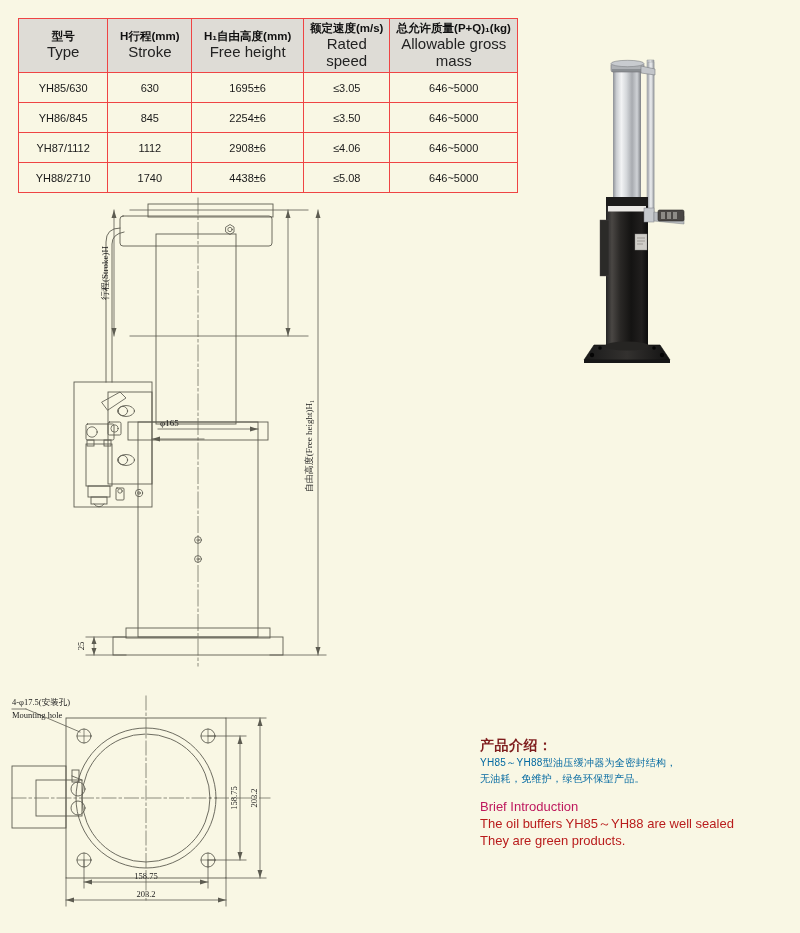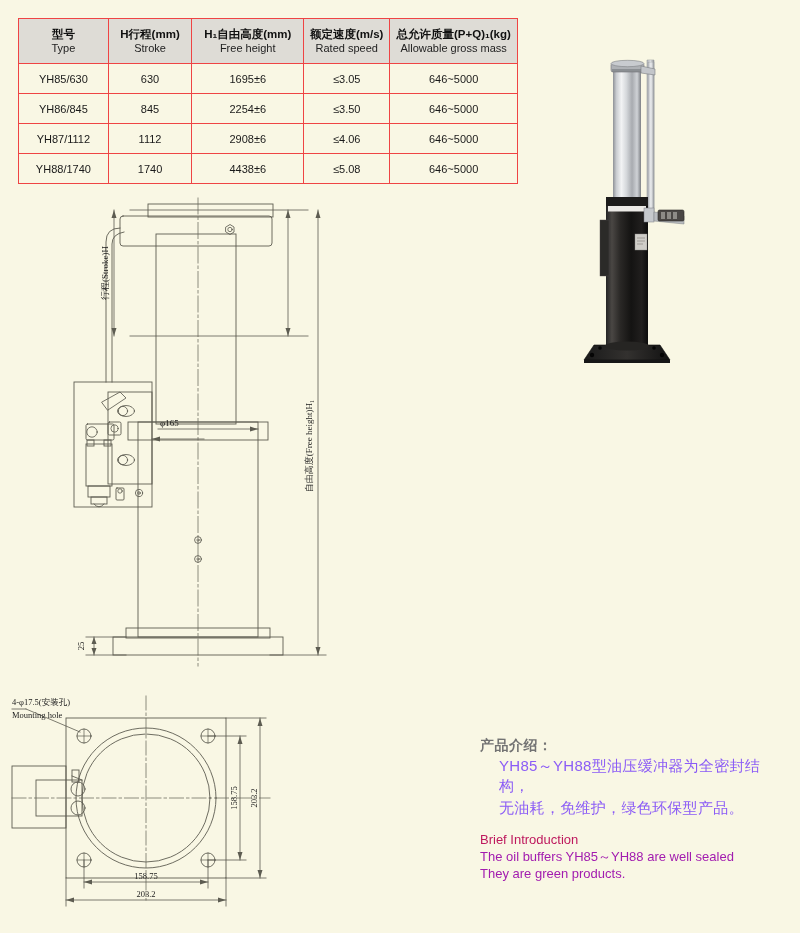--- a/index.html
+++ b/index.html
@@ -30,21 +30,21 @@
     padding:0;
   }
   table.spec thead th{
     background:#dedcd6;
     height:38px;
     font-weight:normal;
     line-height:1.12;
     padding:3px 2px;
   }
   .th-cn{font-size:11.5px;font-weight:bold;color:#101010;letter-spacing:0px;display:block;}
-  .th-en{font-size:11px;color:#222;display:block;margin-top:1px;}
+  .th-en{font-size:15px;color:#222;display:block;margin-top:1px;}
   table.spec tbody td{
     height:29px;
     font-size:11px;
     color:#1a1a1a;
   }
   .c0{width:88px}.c1{width:83px}.c2{width:114px}.c3{width:86px}.c4{width:129px}
 
   
   .photo{
     position:absolute;left:572px;top:42px;width:224px;height:338px;
@@ -53,25 +53,25 @@
   
   .elevation{position:absolute;left:8px;top:196px;width:346px;height:480px;}
   
   .plan{position:absolute;left:8px;top:688px;width:330px;height:240px;}
 
   
   .intro{
     position:absolute;left:480px;top:736px;width:310px;
     line-height:1.32;
   }
-  .intro .cn-head{font-size:14px;font-weight:bold;color:#737373;letter-spacing:.5px;}
-  .intro .cn-body{font-size:15px;color:#8b5cf6;letter-spacing:.3px;margin-top:2px;margin-left:19px;}
+  .intro .cn-head{font-size:14px;font-weight:bold;color:#7f1d1d;letter-spacing:.5px;}
+  .intro .cn-body{font-size:10px;color:#0369a1;letter-spacing:.3px;margin-top:2px;}
   .intro .gap{height:13px;}
   .intro .en-head{font-size:13px;color:#be185d;}
-  .intro .en-body{font-size:13px;color:#a21caf;text-align:justify;}
+  .intro .en-body{font-size:13px;color:#b91c1c;text-align:justify;}
   .intro p{margin:0;}
 </style>
 </head>
 <body>
 
 <div class="page">
 
   <div class="spec-table-wrap">
     <table class="spec">
       <thead>
@@ -114,21 +114,21 @@
           <td>646~5000</td>
         </tr>
         <tr>
           <td>YH87/1112</td>
           <td>1112</td>
           <td>2908±6</td>
           <td>≤4.06</td>
           <td>646~5000</td>
         </tr>
         <tr>
-          <td>YH88/1740</td>
+          <td>YH88/2710</td>
           <td>1740</td>
           <td>4438±6</td>
           <td>≤5.08</td>
           <td>646~5000</td>
         </tr>
       </tbody>
     </table>
   </div>
 
   <div class="photo">

